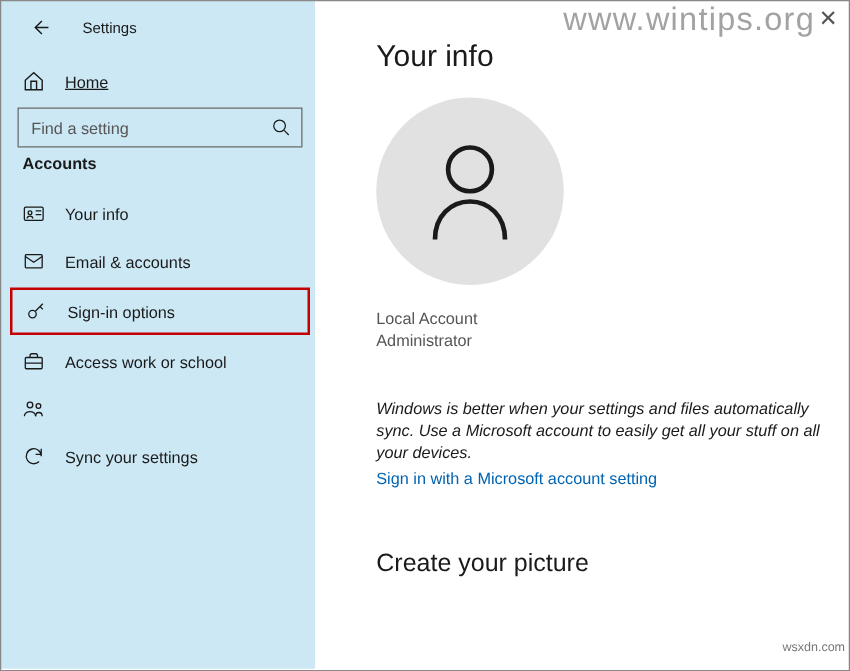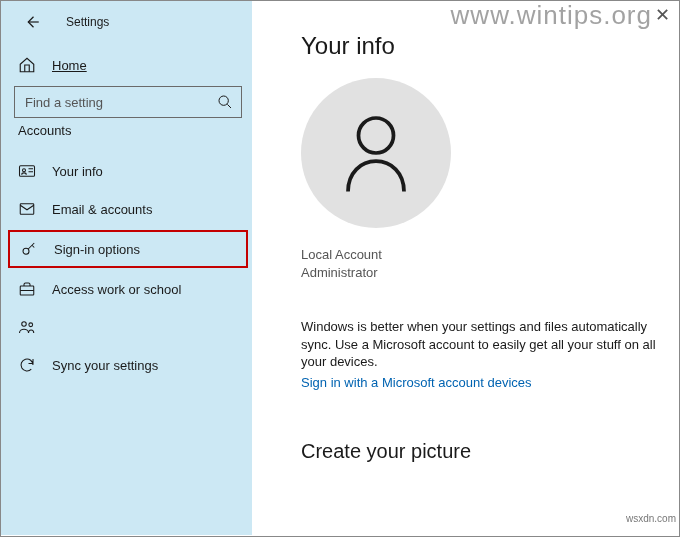--- a/index.html
+++ b/index.html
@@ -10,34 +10,34 @@
     .side-header { display: flex; align-items: center; gap: 22px; padding: 4px 0 16px 6px; }
     .back-btn { width: 24px; height: 24px; display: flex; align-items: center; justify-content: center; cursor: pointer; }
     .back-btn svg { width: 18px; height: 18px; }
     .side-title { font-size: 12px; }
     .home-row { display: flex; align-items: center; gap: 16px; padding: 6px 4px 12px 4px; cursor: pointer; text-decoration: underline; }
     .home-row .icon { width: 18px; height: 18px; display: flex; align-items: center; justify-content: center; }
     .search-box { border: 1px solid #6a6a6a; height: 32px; display: flex; align-items: center; padding: 0 8px 0 10px; margin-bottom: 5px; background: #cce8f4; }
     .search-box input { flex: 1; border: none; outline: none; background: transparent; font-size: 13px; color: #555; }
     .search-box input::placeholder { color: #555; }
     .search-ico { width: 16px; height: 16px; }
-    .section-label { font-weight: 400; font-size: 13px; margin-bottom: 14px; padding-left: 4px; }
+    .section-label { font-weight: 700; font-size: 13px; margin-bottom: 14px; padding-left: 4px; }
     .nav-item { display: flex; align-items: center; gap: 16px; padding: 10px 4px; cursor: pointer; font-size: 13px; }
     .nav-item .icon { width: 18px; height: 18px; display: flex; align-items: center; justify-content: center; }
     .nav-item svg { width: 18px; height: 18px; }
     .highlight { border: 2px solid #c40000; margin: 2px -6px 2px -6px; padding: 8px 10px; }
     .main { flex: 1; padding: 8px 18px 10px 28px; position: relative; overflow: hidden; margin-left: 21px; }
     .close-x { position: absolute; top: 4px; right: 10px; font-size: 18px; color: #555; cursor: pointer; }
     .watermark { position: absolute; top: 0; right: 28px; font-family: Arial, sans-serif; font-size: 26px; letter-spacing: 1px; color: rgba(100,100,100,0.6); text-shadow: 1px 1px 1px rgba(255,255,255,0.8); pointer-events: none; }
     h1.page-title { font-weight: 400; font-size: 24px; margin-top: 24px; margin-bottom: 18px; }
     .avatar { width: 150px; height: 150px; border-radius: 50%; background: #e1e1e1; display: flex; align-items: center; justify-content: center; margin-bottom: 18px; }
     .avatar svg { width: 70px; height: 82px; }
     .username { font-weight: 700; font-size: 18px; }
     .acct-line { font-size: 13px; color: #555; line-height: 1.4; }
-    .sync-text { font-size: 13px; margin-top: 36px; line-height: 1.35; }
+    .sync-text { font-size: 13px; margin-top: 36px; line-height: 1.35; font-style: italic; }
     .link { color: #0063b1; font-size: 13px; margin-top: 4px; display: inline-block; cursor: pointer; }
     h2.sub-title { font-weight: 400; font-size: 20px; margin-top: 50px; }
     .footer-credit { position: absolute; bottom: 13px; right: 4px; font-size: 10px; color: #777; }
   </style>
 </head>
 <body>
 
 <div class="frame"></div>
 <div class="app">
 
@@ -145,21 +145,21 @@
       <svg viewBox="0 0 60 70" fill="none" stroke="#1a1a1a" stroke-width="3.2">
         <circle cx="30" cy="20" r="15"></circle>
         <path d="M6 68c0-16 11-26 24-26s24 10 24 26"></path>
       </svg>
     </div>
 
     <div class="acct-line">Local Account</div>
     <div class="acct-line">Administrator</div>
 
     <div class="sync-text">Windows is better when your settings and files automatically sync. Use a Microsoft account to easily get all your stuff on all your devices.</div>
-    <a class="link">Sign in with a Microsoft account devices</a>
+    <a class="link">Sign in with a Microsoft account setting</a>
 
     
 
     <h2 class="sub-title">Create your picture</h2>
   </div>
 </div>
 
 <div class="footer-credit">wsxdn.com</div>
 
 </body></html>

